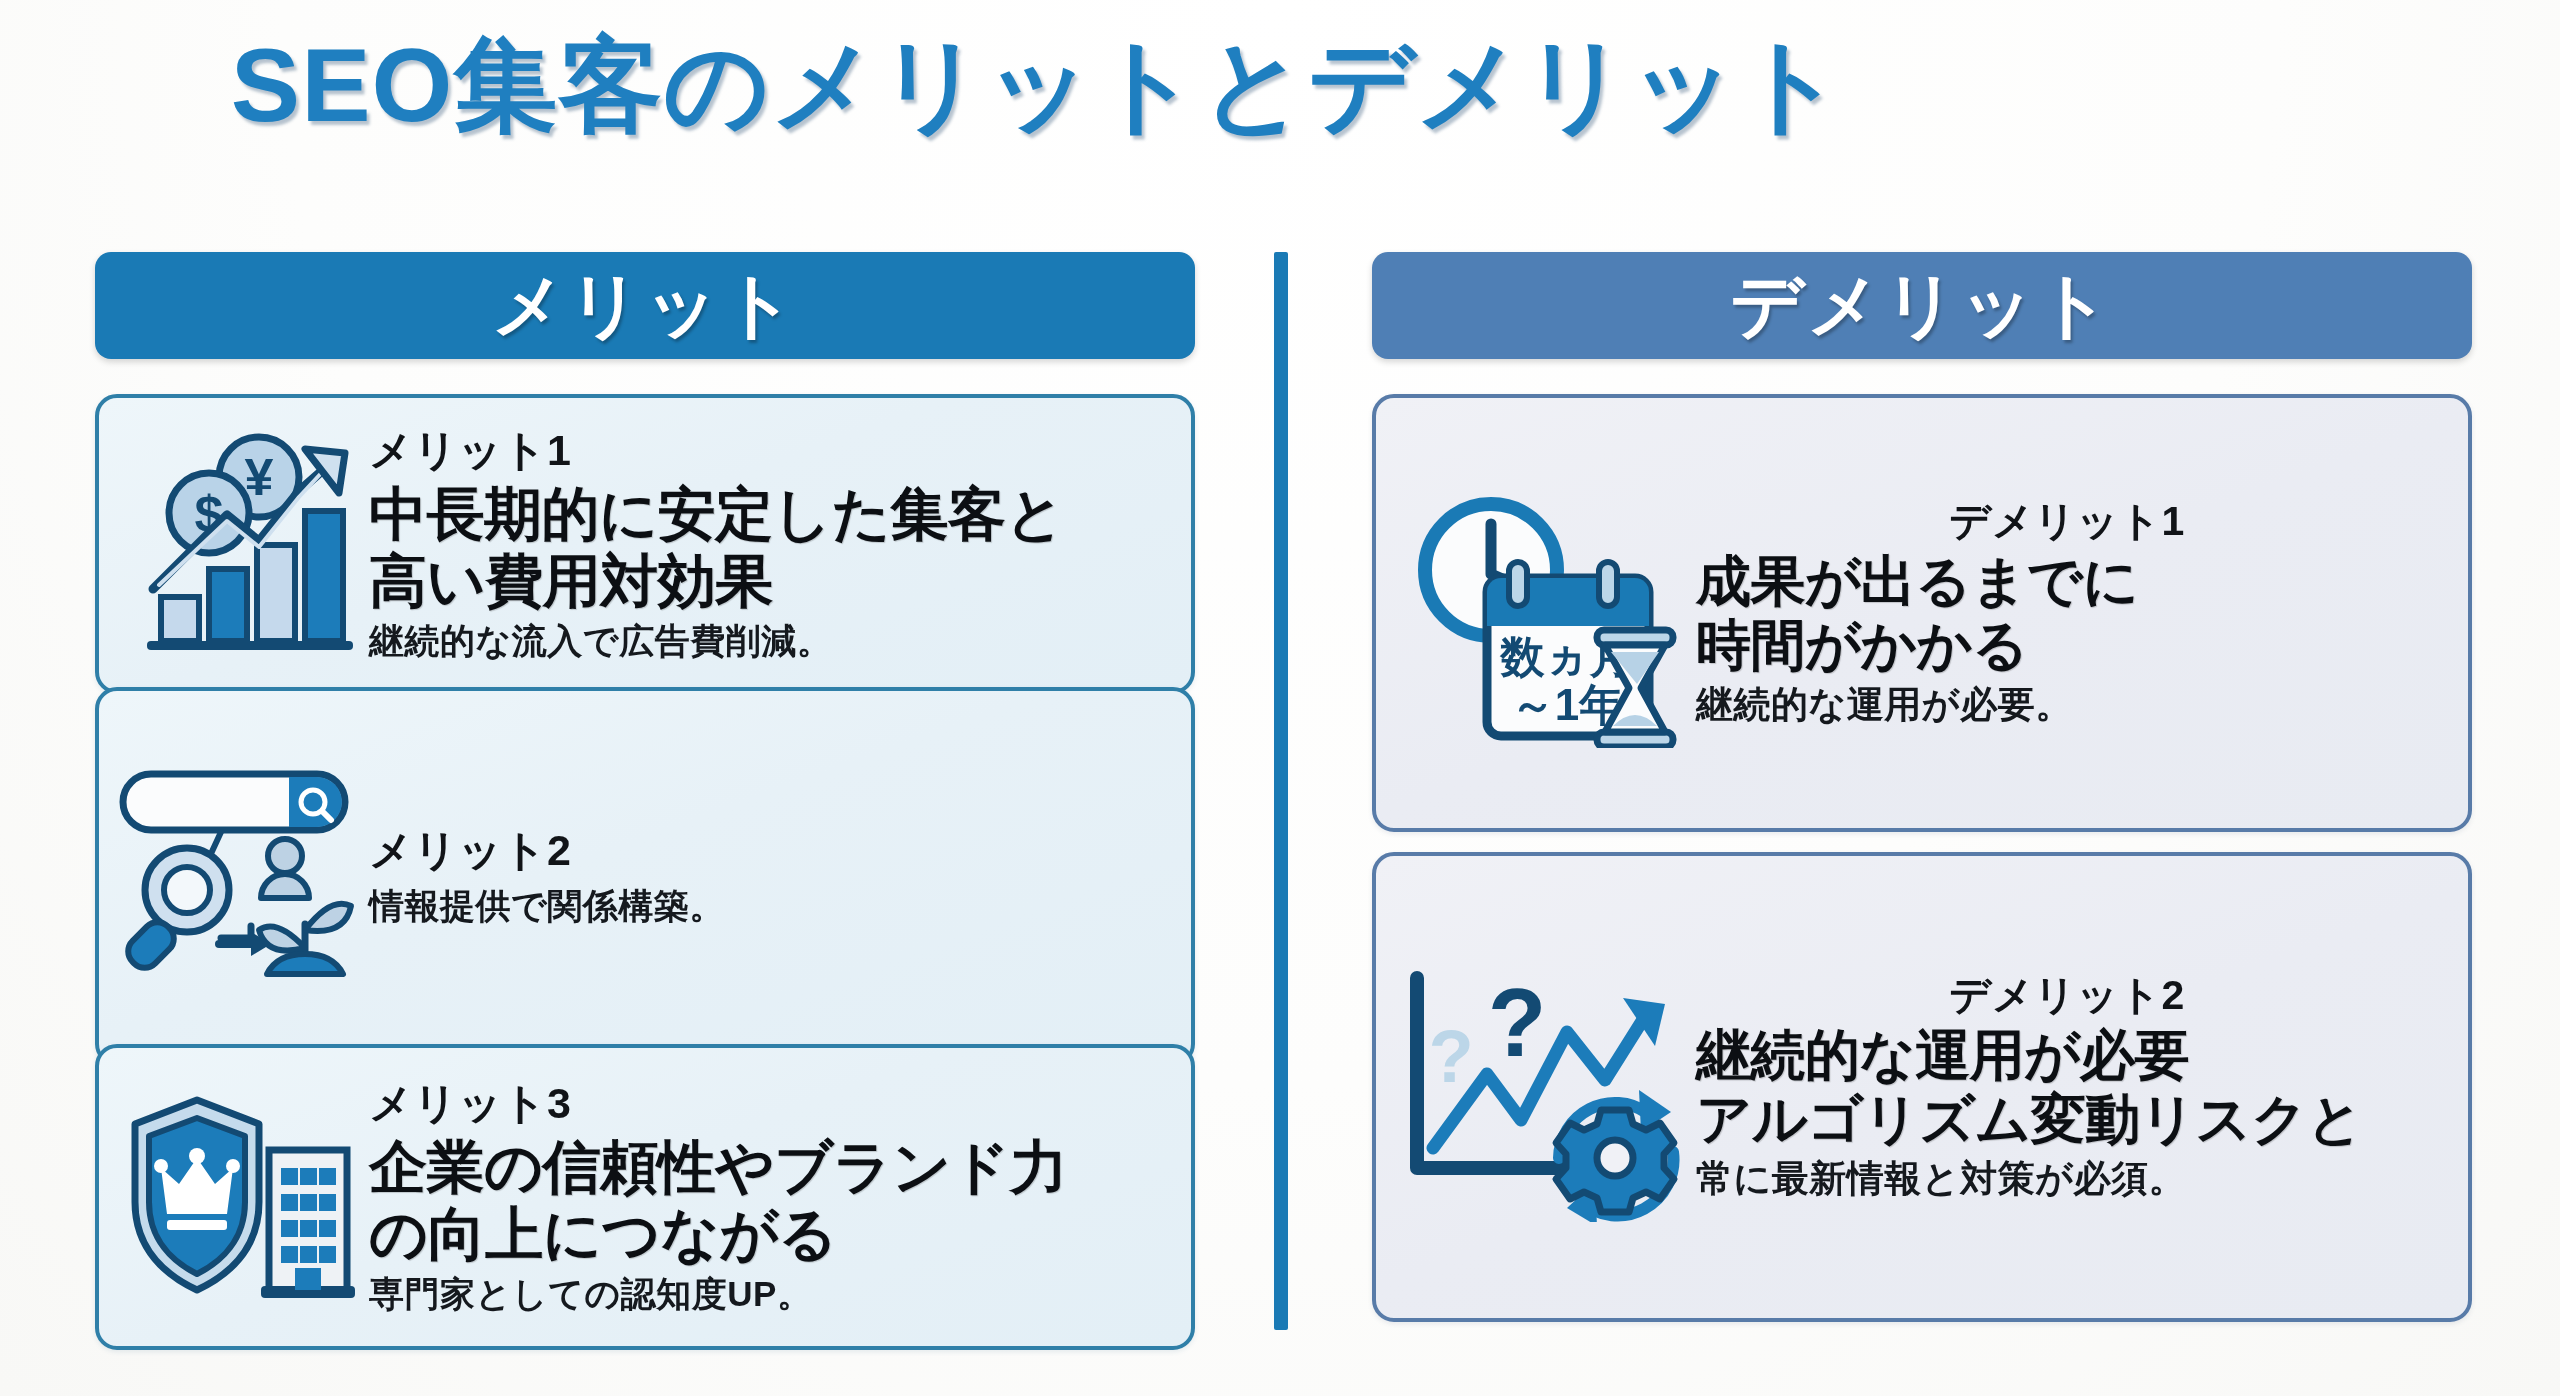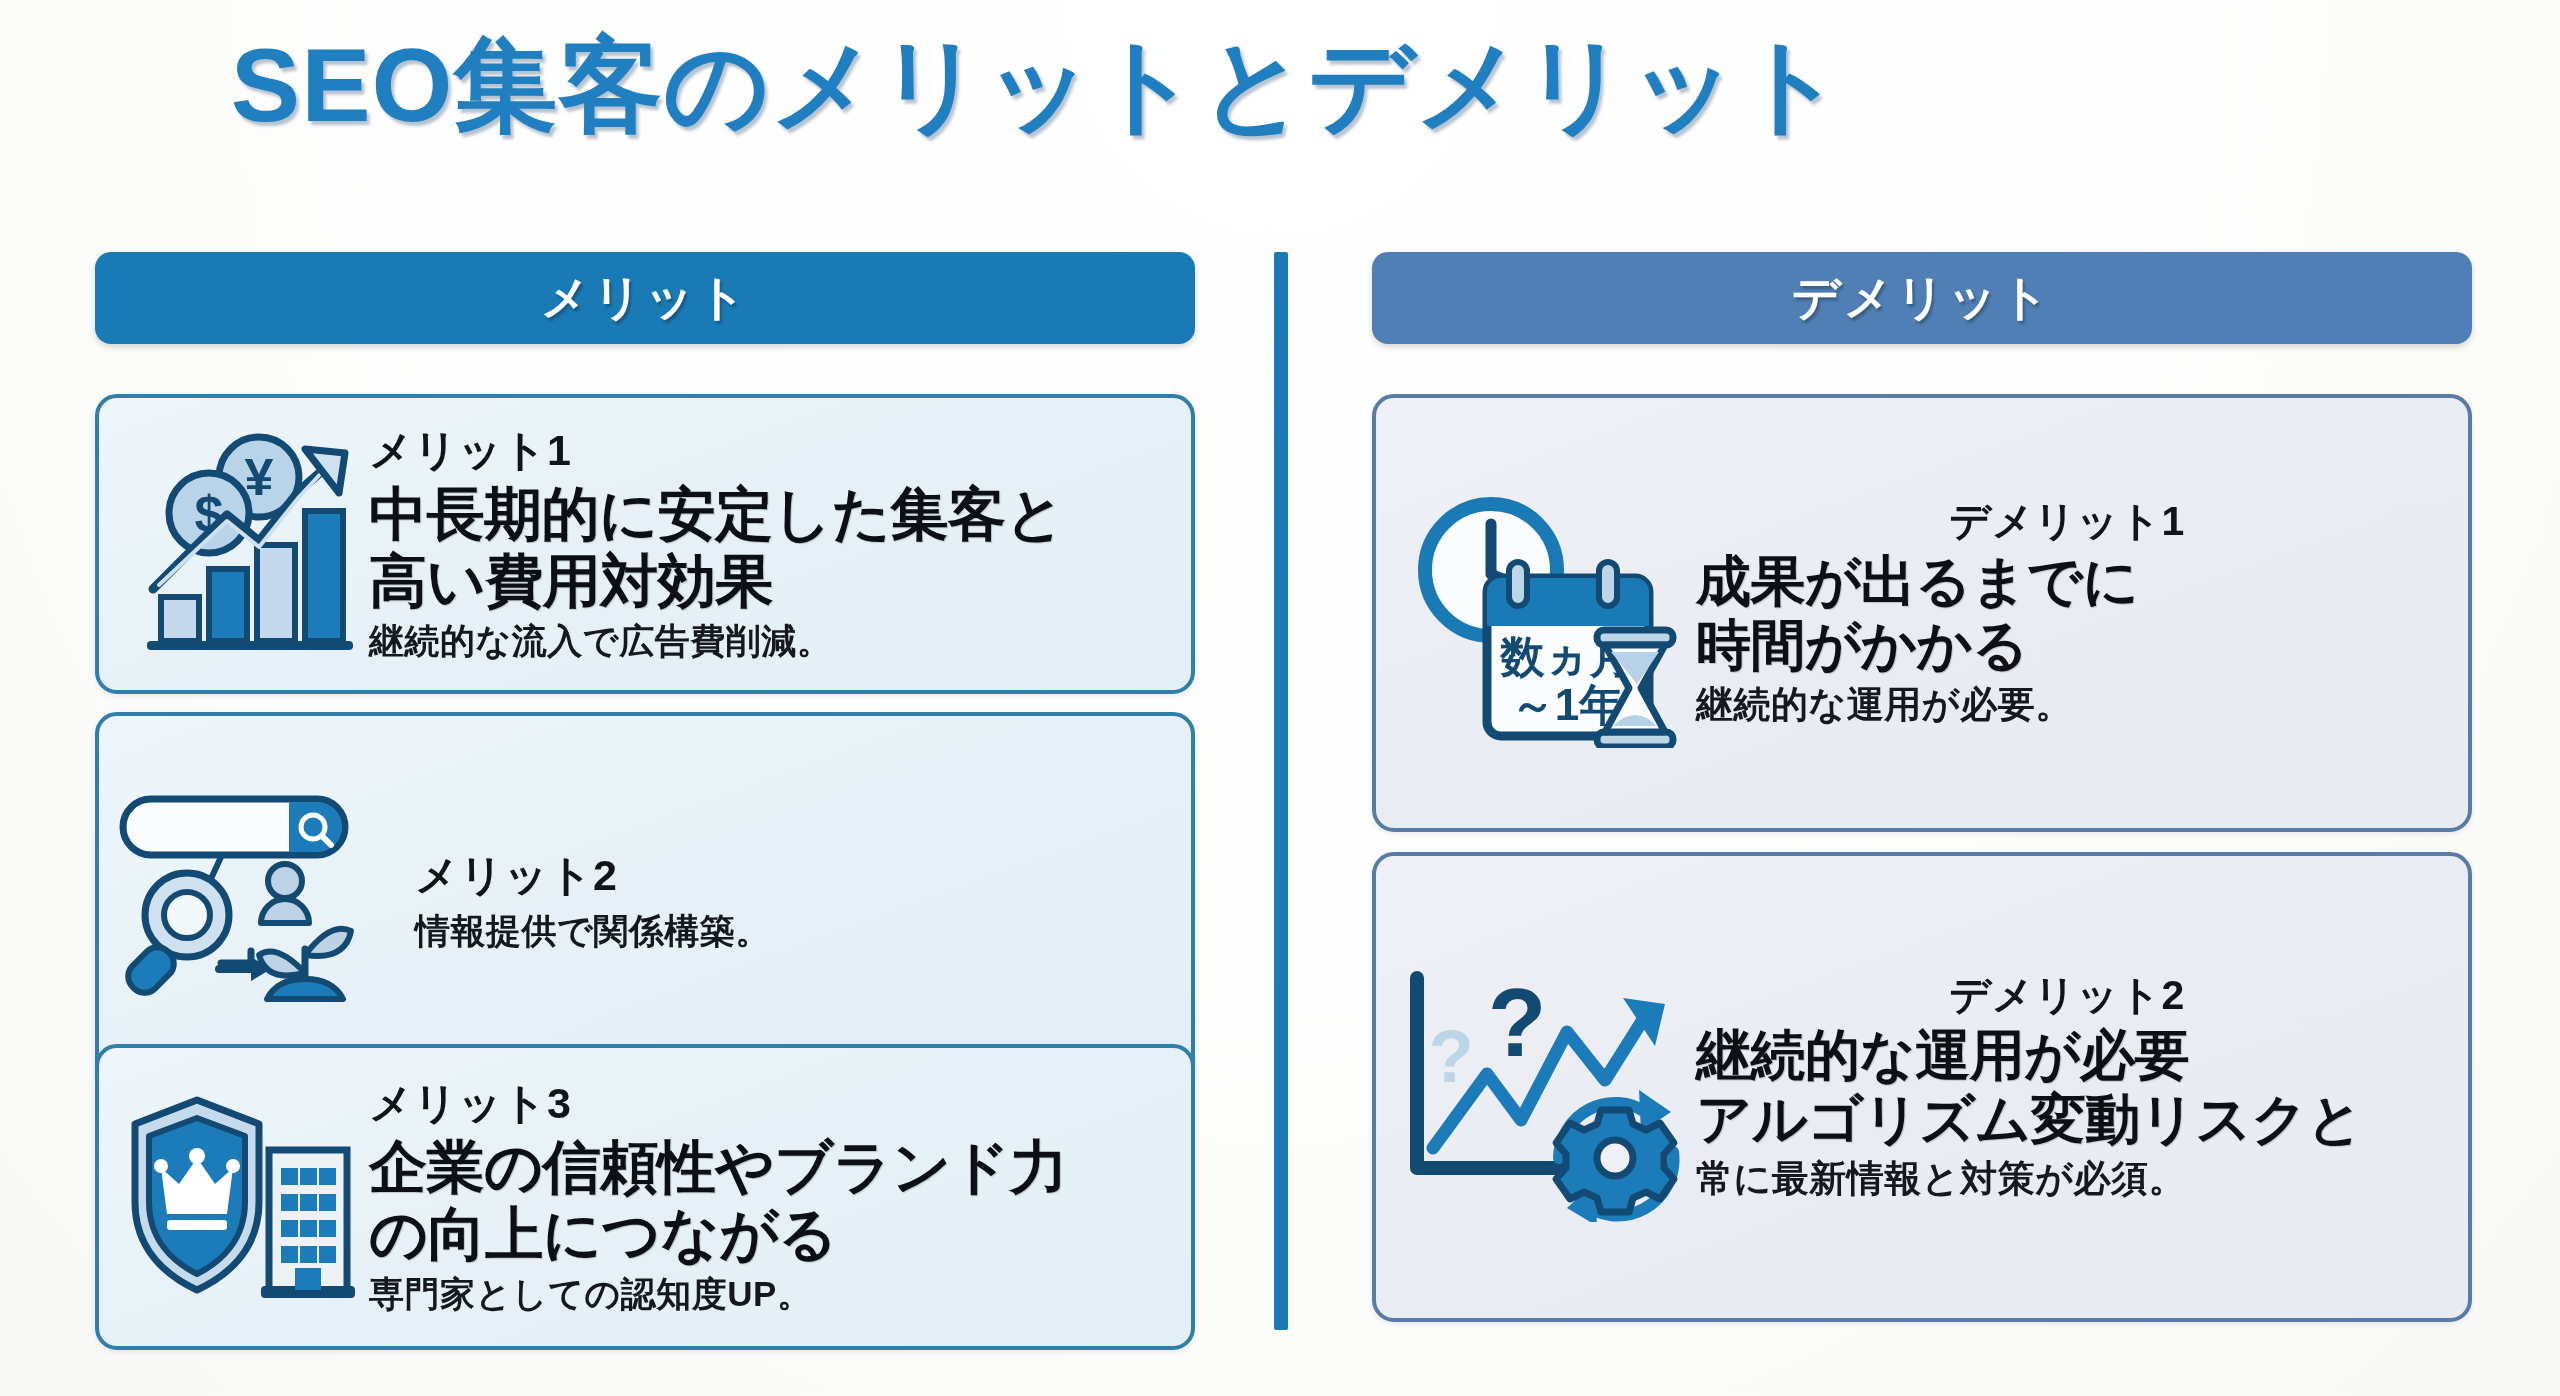--- a/index.html
+++ b/index.html
@@ -35,27 +35,27 @@
     text-shadow: 3px 4px 3px rgba(20,60,100,.30);
     white-space: nowrap;
     line-height: 1.15;
   }
   
   .column { position: absolute; top: 252px; }
   #col-merit   { left: 95px;  width: 1100px; }
   #col-demerit { left: 1372px; width: 1100px; }
 
   .col-header {
-    height: 92px;
+    height: 107px;
     border-radius: 16px;
     display: flex;
     align-items: center;
     justify-content: center;
     color: #ffffff;
-    font-size: 48px;
+    font-size: 72px;
     font-weight: 900;
     letter-spacing: 3px;
     text-shadow: 2px 3px 3px rgba(0,0,0,.28);
     box-shadow: 0 3px 6px rgba(0,0,0,.16);
   }
   #header-merit   { background: #1a7ab5; }
   #header-demerit { background: #4f7fb5; }
 
   
   #divider {
@@ -86,21 +86,21 @@
   }
   .card-demerit {
     left: 0;
     width: 1100px;
     border: 4px solid #587ba8;
     background: linear-gradient(160deg,#f0f1f6 0%, #eaecf3 50%, #e8ebf2 100%);
     box-shadow: 0 2px 5px rgba(50,70,110,.10);
   }
   
   #card-m1 { top: 142px; height: 300px; }
-  #card-m2 { top: 460px; height: 379px; gap: 46px; }
+  #card-m2 { top: 435px; height: 379px; }
   #card-m3 { top: 792px; height: 306px; }
   
   #card-d1 { top: 142px; height: 438px; }
   #card-d2 { top: 600px; height: 470px; }
 
   .card-icon {
     flex: 0 0 auto;
     display: flex;
     align-items: center;
     justify-content: center;

